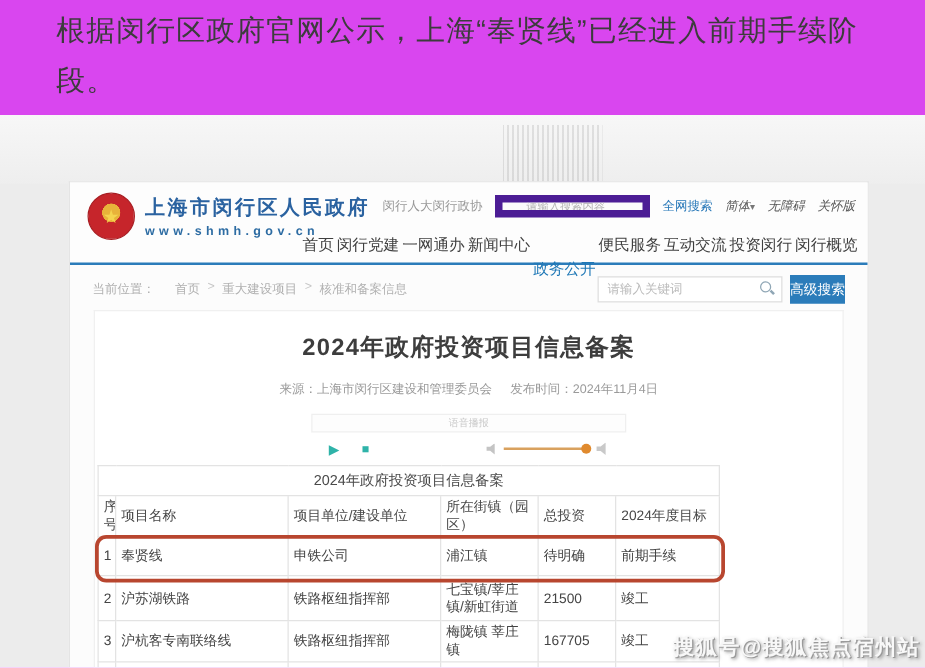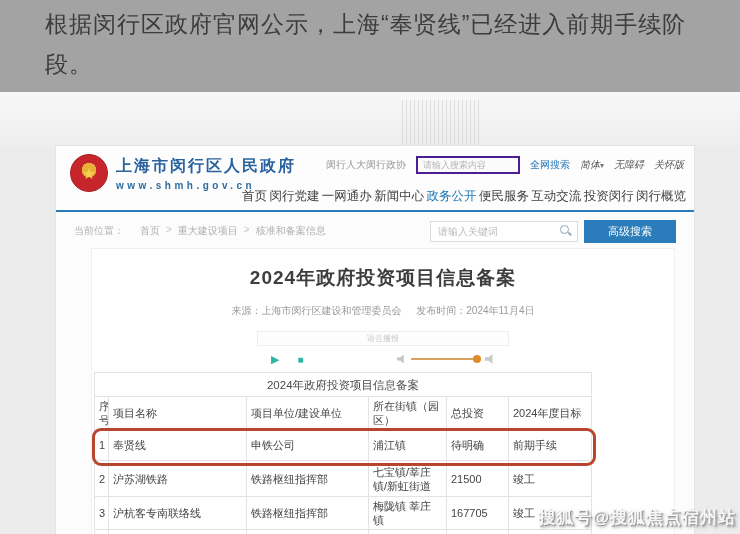--- a/index.html
+++ b/index.html
@@ -1,18 +1,18 @@
 <!DOCTYPE html>
 <html><head>
 <meta charset="utf-8">
 <style>
   * { margin:0; padding:0; box-sizing:border-box; }
   html,body { width:740px; height:534px; }
   body { font-family:"Liberation Sans","DejaVu Sans",sans-serif; background:#fff; }
-  .page { position:relative; width:740px; height:534px; overflow:hidden; background:#a3a3a3; }
+  .page { position:relative; width:740px; height:534px; overflow:hidden; background:#d946ef; }
 
   
   .article-text { position:absolute; left:45px; top:4px; width:672px;
     font-size:23px; line-height:40px; color:#3c3c3c; font-weight:500; letter-spacing:1px; }
 
   
   .gray-area { position:absolute; left:0; top:92px; width:740px; height:442px; background:#ececec; }
   .gray-area .light-band { position:absolute; left:0; top:0; width:740px; height:55px;
     background:linear-gradient(#f7f7f7,#eeeeee); }
   .stripes { position:absolute; left:402px; top:8px; width:80px; height:100px;
@@ -30,53 +30,53 @@
     background:radial-gradient(circle at 50% 42%, #e8b23a 0 26%, #c6252b 27% 100%);
     border:1px solid #a81d22; display:flex; align-items:center; justify-content:center; }
   .emblem .star { color:#f5d34f; font-size:15px; line-height:1; }
   .brand-text { margin-left:8px; }
   .site-name { font-size:16px; font-weight:bold; color:#2a62a0; letter-spacing:2px;font-family:Liberation Serif, serif; }
   .site-url { font-size:10px; color:#2d6ca3; letter-spacing:3.5px; margin-top:3px; font-weight:bold; }
 
   .top-row { position:absolute; right:10px; top:10px; display:flex; align-items:center; gap:10px;
     font-size:10px; color:#999; }
   .top-link { color:#999; cursor:pointer; }
-  .site-search { width:104px; height:18px; border:2px solid #4c1d95; background:#fbfbfb;
-    font-size:9px; padding:0 5px; color:#666; }
+  .site-search { width:124px; height:18px; border:6px solid #4c1d95; background:#fbfbfb;
+    font-size:9px; padding:0 19px; color:#666; }
   .site-search::placeholder { color:#b5b5b5; }
   .search-all { color:#2878b8; cursor:pointer; }
   .hdr-util { color:#555; cursor:pointer;font-style:italic; }
   .lang .caret { font-size:8px; color:#777; }
 
   .main-nav { position:absolute; left:186px; top:42px; right:8px; display:flex;
     justify-content:space-between; font-size:12.5px; color:#3f3f3f; }
   .nav-item { cursor:pointer; white-space:nowrap; }
-  .nav-item.active { color:#1f78b6; }
+  .nav-item.active { color:#1f78b6;margin-top:19px; }
 
   
   .breadcrumb-row { position:absolute; left:0; top:68px; width:100%; height:34px;
     display:flex; align-items:center; justify-content:space-between; padding:0 18px; }
   .breadcrumb { font-size:10px; color:#b0b0b0; display:flex; align-items:center; gap:16px; }
   .crumb { color:#b0b0b0; cursor:pointer; }
   .sep { color:#c5c5c5; }
   .kw-search { display:flex; align-items:center; }
   .kw-input { width:148px; height:21px; border:1px solid #ddd; background:#fff;
     font-size:10px; padding:0 22px 0 7px; color:#666; }
   .kw-input::placeholder { color:#bbb; }
   .mag { position:relative; width:12px; height:12px; margin-left:-18px; cursor:pointer; }
   .mag::before { content:""; position:absolute; left:0; top:0; width:7px; height:7px;
     border:1.5px solid #8fa6b5; border-radius:50%; }
   .mag::after { content:""; position:absolute; left:8px; top:8px; width:4px; height:1.5px;
     background:#8fa6b5; transform:rotate(45deg); }
   .adv-btn { margin-left:12px; background:#2b7cba; color:#fff; font-size:11px;
-    padding:4px 24px; cursor:pointer; }
+    padding:4px 0; cursor:pointer; }
 
   
   .content { position:absolute; left:19px; right:19px; top:102px; bottom:0;
-    background:#fff; border:1px solid #f0f0f0; border-bottom:none;margin-left:16px; }
+    background:#fff; border:1px solid #f0f0f0; border-bottom:none; }
   .doc-title { text-align:center; margin-top:16px; font-size:19px; font-weight:bold;
     color:#3d3d3d; letter-spacing:1px; }
   .doc-meta { text-align:center; margin-top:13px; font-size:10px; color:#9a9a9a; }
   .doc-meta span { margin:0 6px; }
 
   .audio-player { width:252px; margin:13px auto 0; }
   .audio-title { height:15px; border:1px solid #efefef; background:#fdfdfd;
     font-size:8px; color:#c9c9c9; text-align:center; line-height:14px; overflow:hidden; }
   .audio-controls { height:26px; display:flex; align-items:center; }
   .play { color:#2fb3a9; font-size:11px; margin-left:14px; cursor:pointer; }

